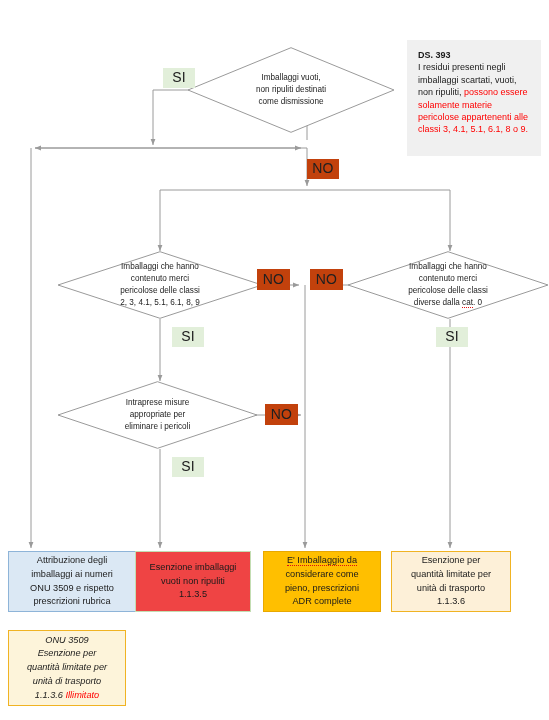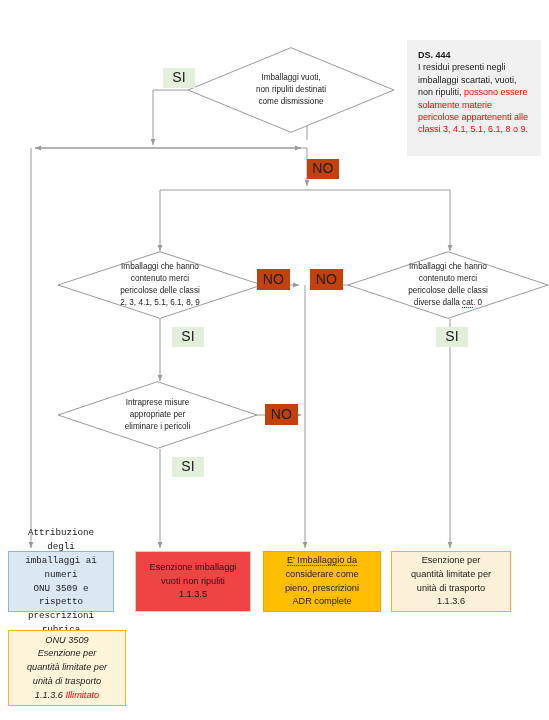--- a/index.html
+++ b/index.html
@@ -151,21 +151,21 @@
 
       <path d="M450,319 L450,548" marker-end="url(#ah)"></path>
 
       <path d="M247,415 L301,415" marker-end="url(#ah)"></path>
 
       <path d="M160,449 L160,548" marker-end="url(#ah)"></path>
     </g>
   </svg>
 
   <div class="node note" style="left:407px; top:40px; width:134px; height:116px;">
-    <b>DS. 444</b><br>
+    <b>DS. 393</b><br>
     <span>I residui presenti negli imballaggi scartati, vuoti, non ripuliti,</span>
     <span class="red">possono essere solamente materie pericolose appartenenti alle classi 3, 4.1, 5.1, 6.1, 8 o 9.</span>
   </div>
 
   <div class="node diamond" style="left:187px; top:47px; width:208px; height:86px;">
     <svg class="dshape" viewBox="0 0 208 86" preserveAspectRatio="none">
       <polygon points="104,0.7 207,43 104,85.3 1,43" fill="#ffffff" stroke="#9a9a9a" stroke-width="1"></polygon>
     </svg>
     <div class="dlabel">
       <span>Imballaggi vuoti,</span><br>
@@ -230,21 +230,21 @@
     </div>
   </div>
 
   <div class="node tag tag-no" style="left:265px; top:384px; width:33px; height:21px;">
     <span>NO</span>
   </div>
   <div class="node tag tag-si" style="left:172px; top:457px; width:32px; height:20px;">
     <span>SI</span>
   </div>
 
-  <div class="node result res-blue" style="left:8px; top:551px; width:106px; height:61px;font-family:Liberation Mono, monospace;">
+  <div class="node result res-blue" style="left:8px; top:551px; width:128px; height:61px;">
     <div>
       <span>Attribuzione degli</span><br>
       <span>imballaggi ai numeri</span><br>
       <span>ONU 3509 e rispetto</span><br>
       <span>prescrizioni rubrica</span>
     </div>
   </div>
 
   <div class="node result res-green" style="left:135px; top:551px; width:116px; height:61px;">
     <div>

